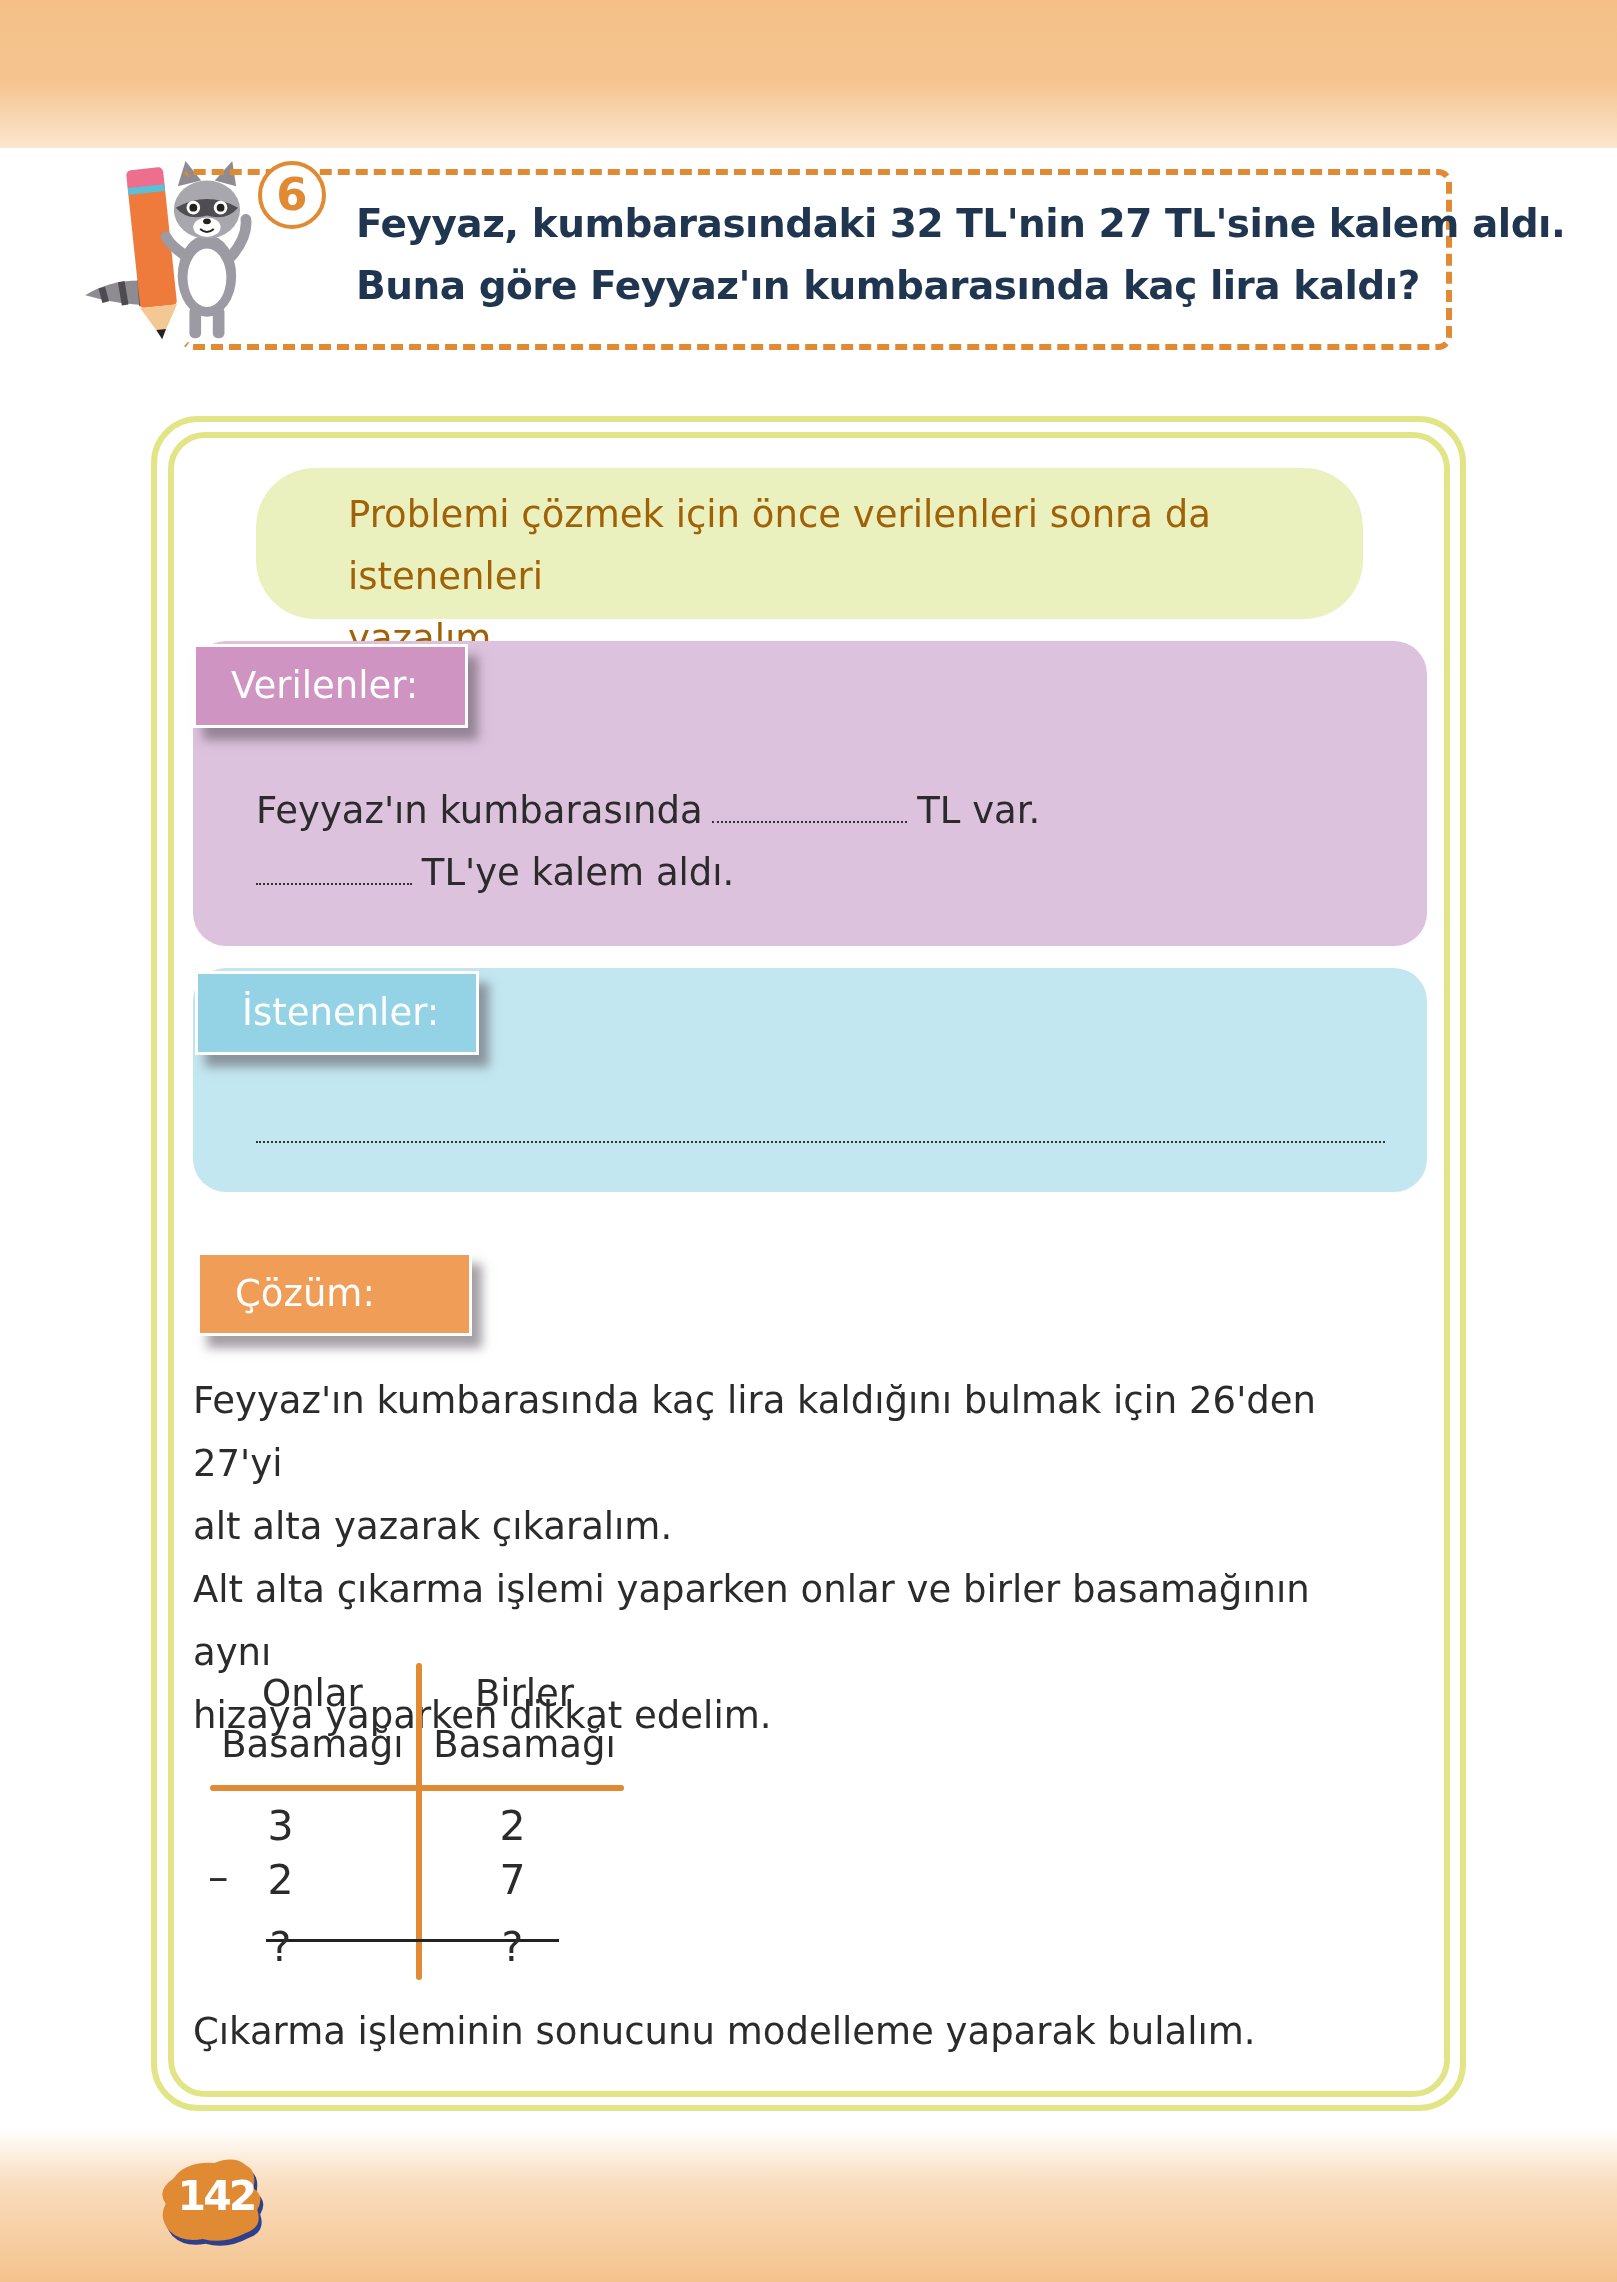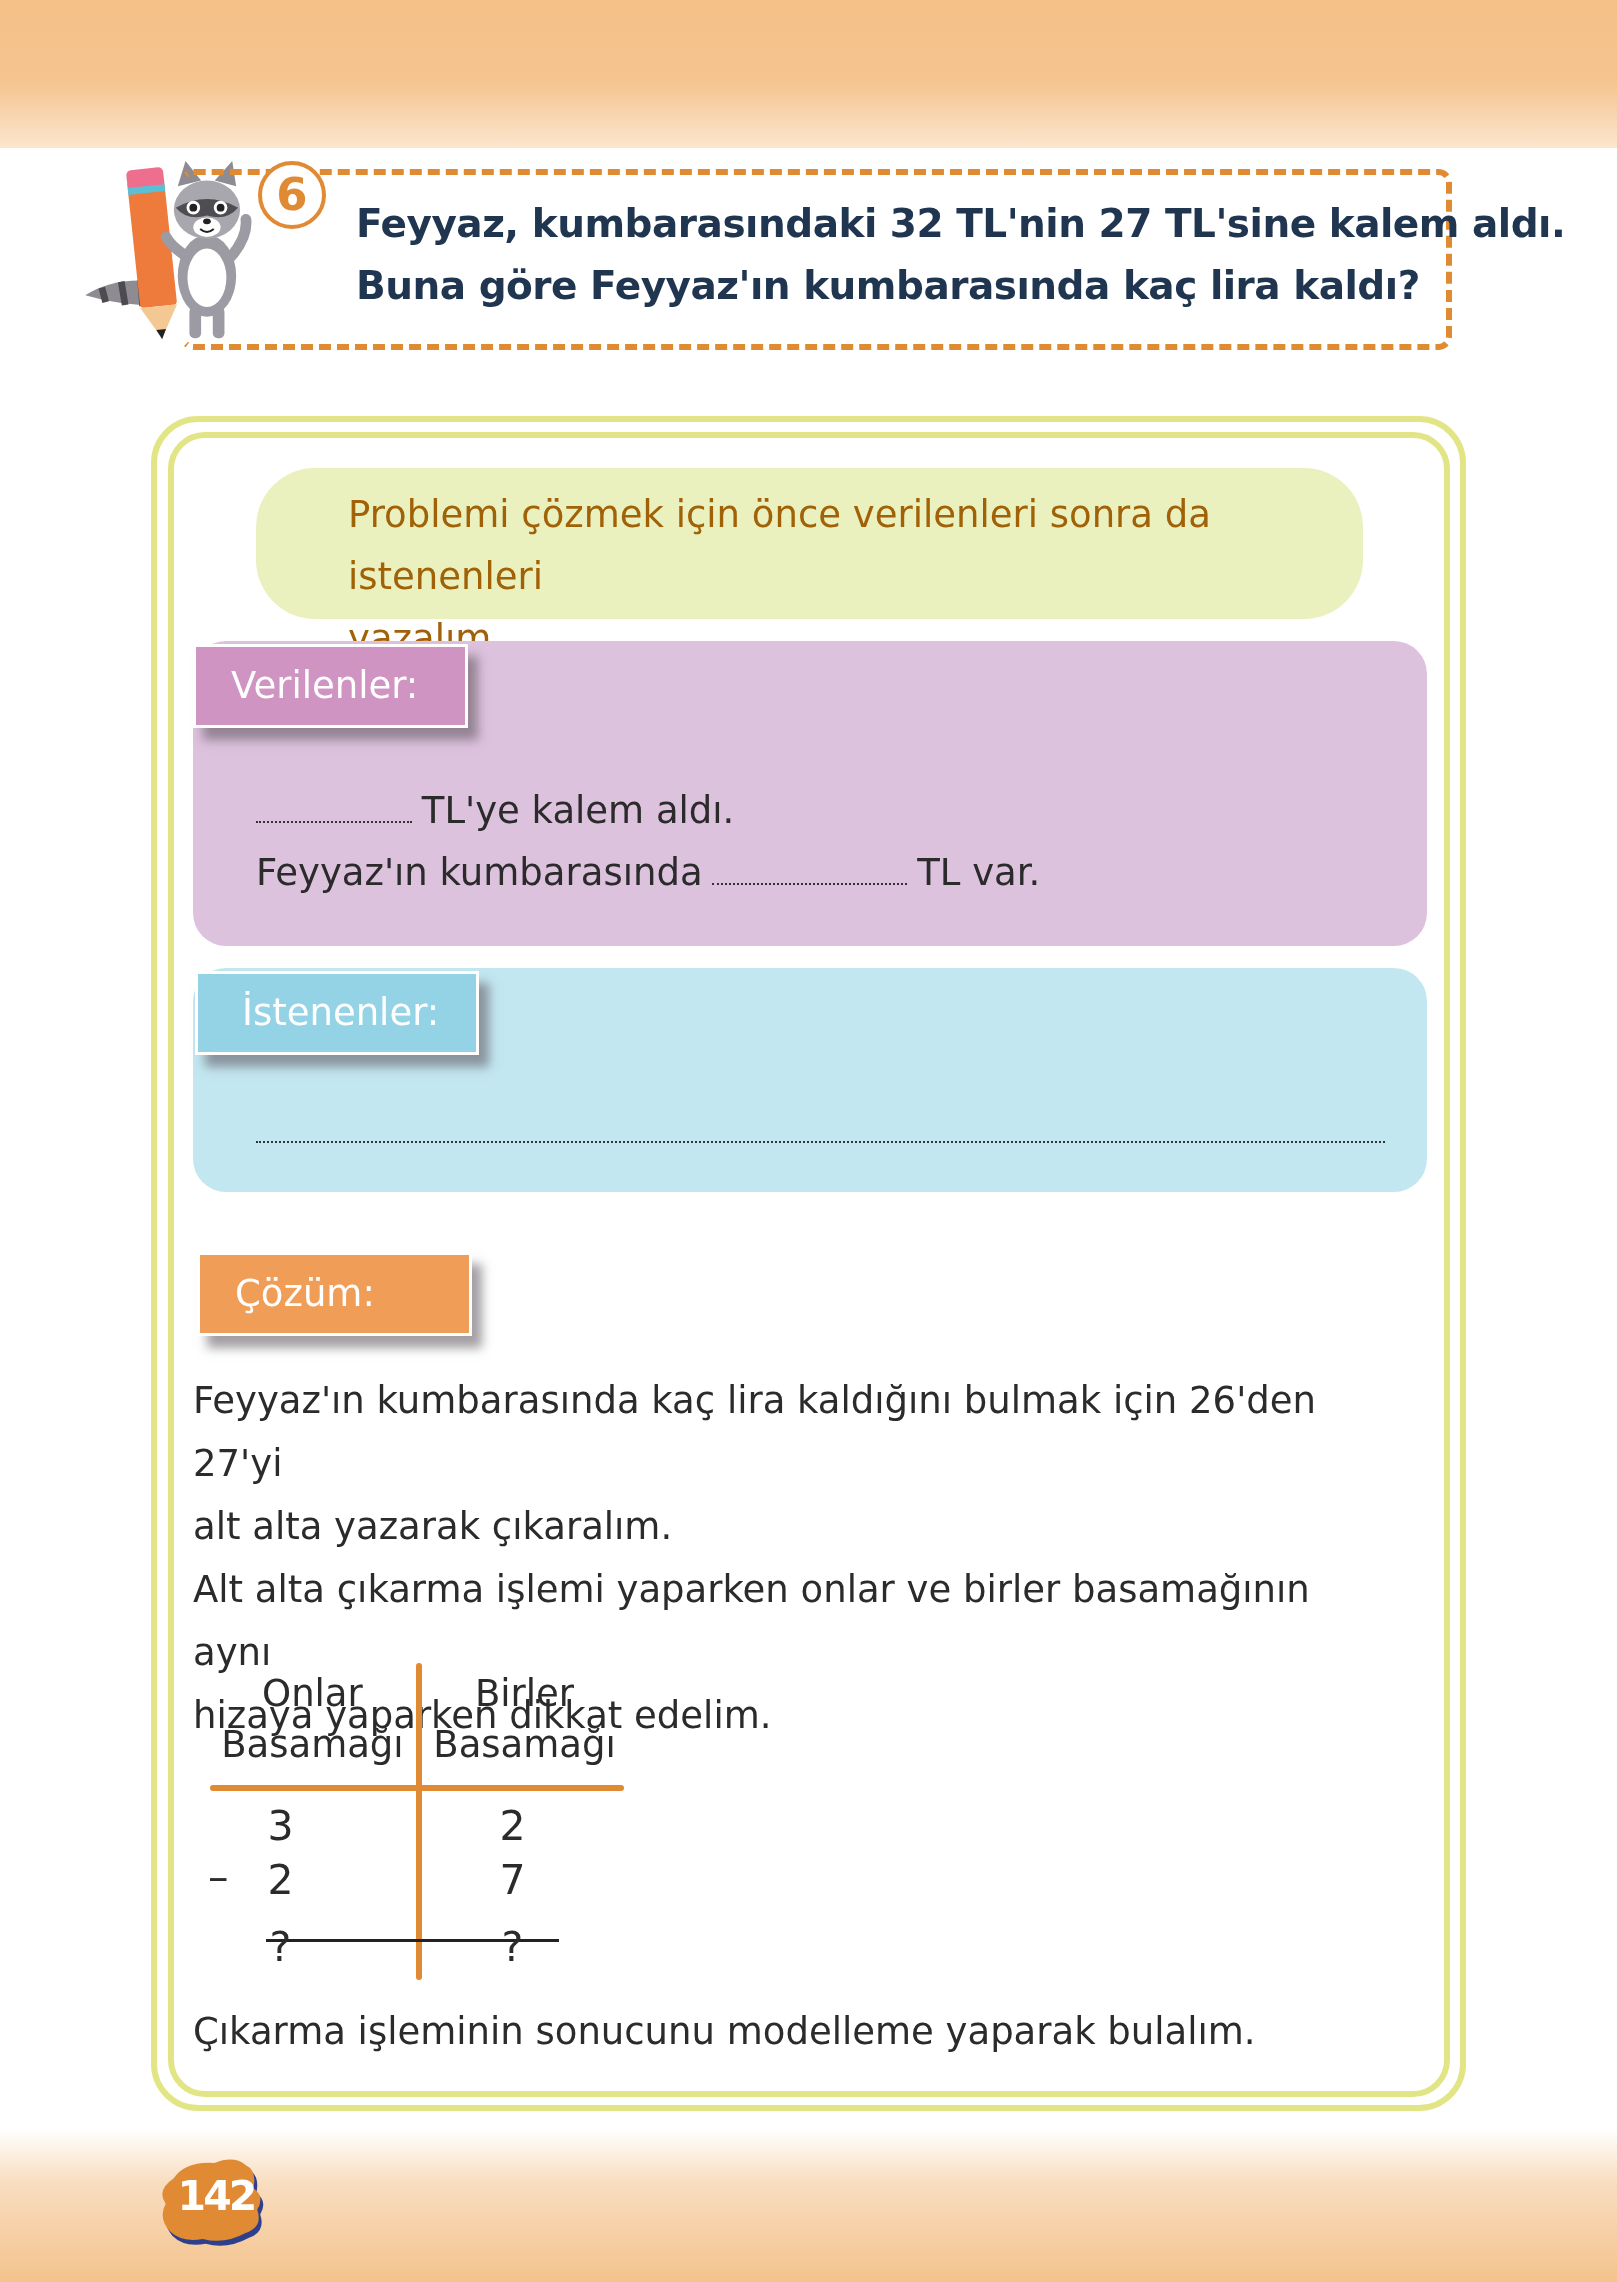--- a/index.html
+++ b/index.html
@@ -181,24 +181,24 @@
   <div>Problemi çözmek için önce verilenleri sonra da istenenleri</div>
   <div>yazalım.</div>
 </div>
 
 <div class="abs section section-purple"></div>
 <div class="abs tag tag-purple">
   <span>Verilenler:</span>
 </div>
 <div class="abs given-text">
   <div class="row">
+    <span>Feyyaz'ın kumbarasında</span><span class="blank blank-long"></span><span>TL var.</span>
+  </div>
+  <div class="row">
     <span class="blank blank-short"></span><span>TL'ye kalem aldı.</span>
-  </div>
-  <div class="row">
-    <span>Feyyaz'ın kumbarasında</span><span class="blank blank-long"></span><span>TL var.</span>
   </div>
 </div>
 
 <div class="abs section section-blue"></div>
 <div class="abs tag tag-blue">
   <span>İstenenler:</span>
 </div>
 <div class="abs answer-line"></div>
 
 <div class="abs tag tag-orange">

